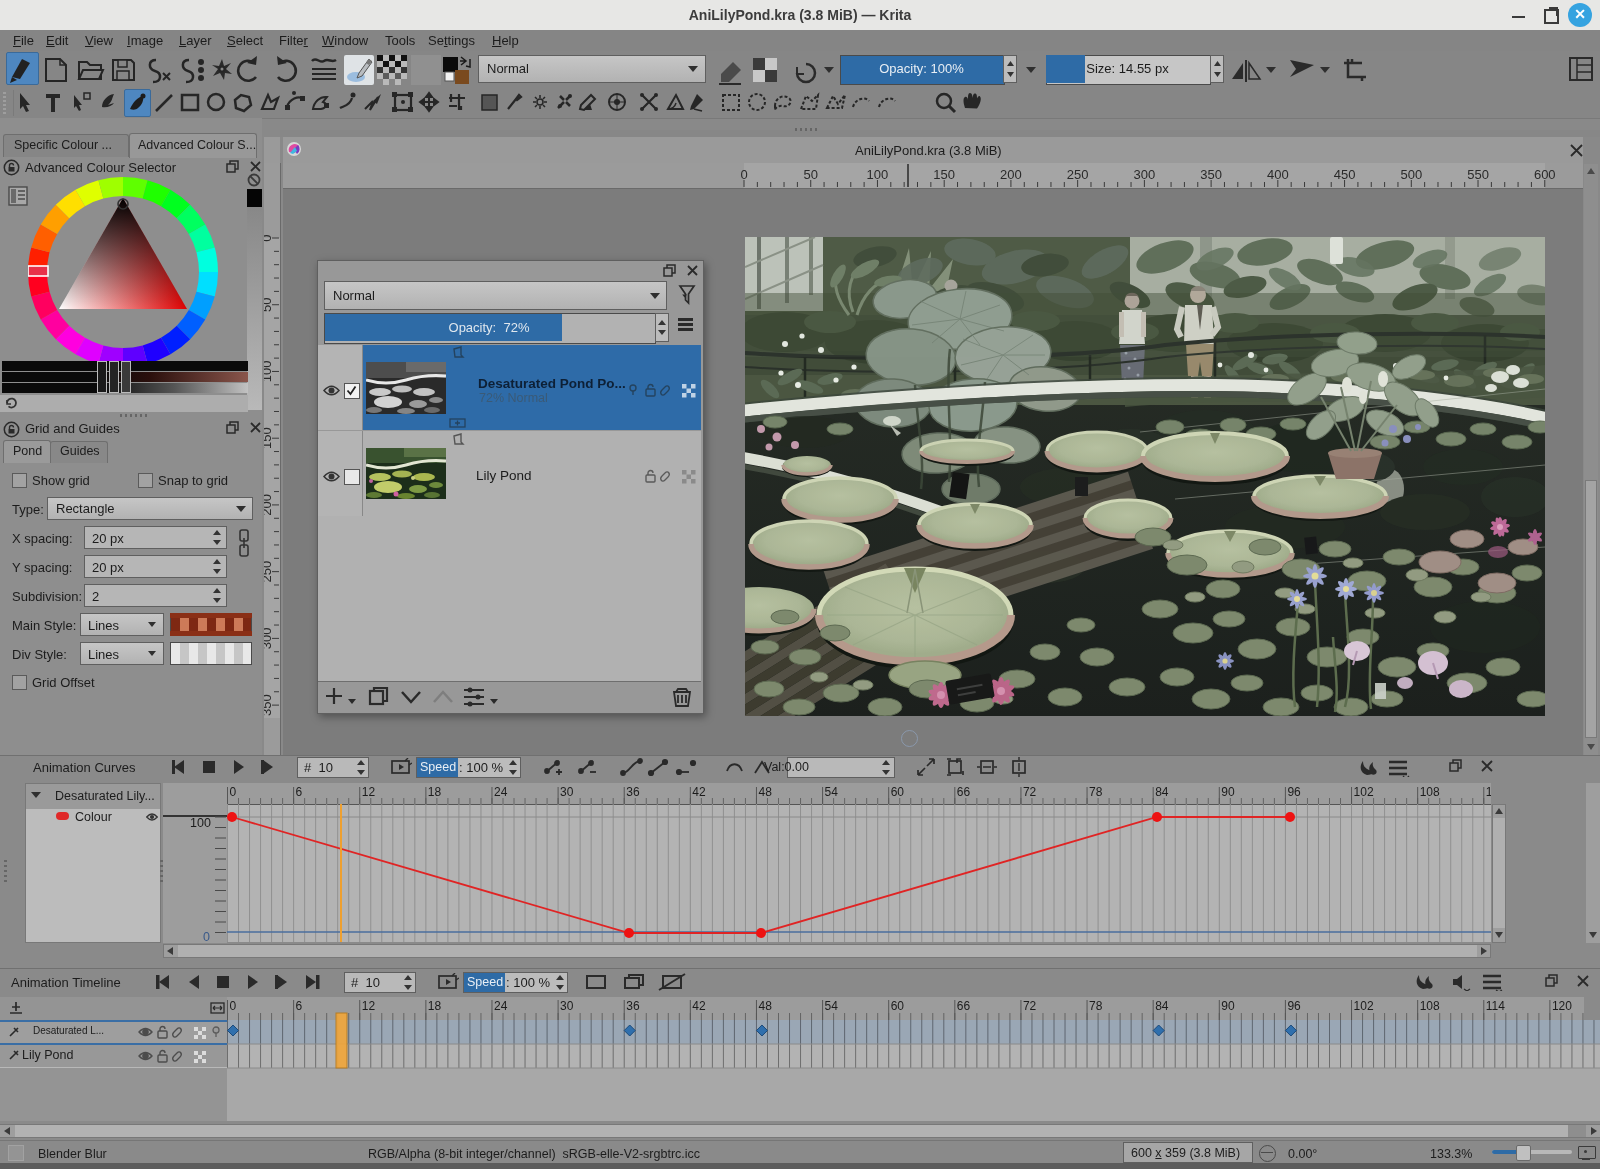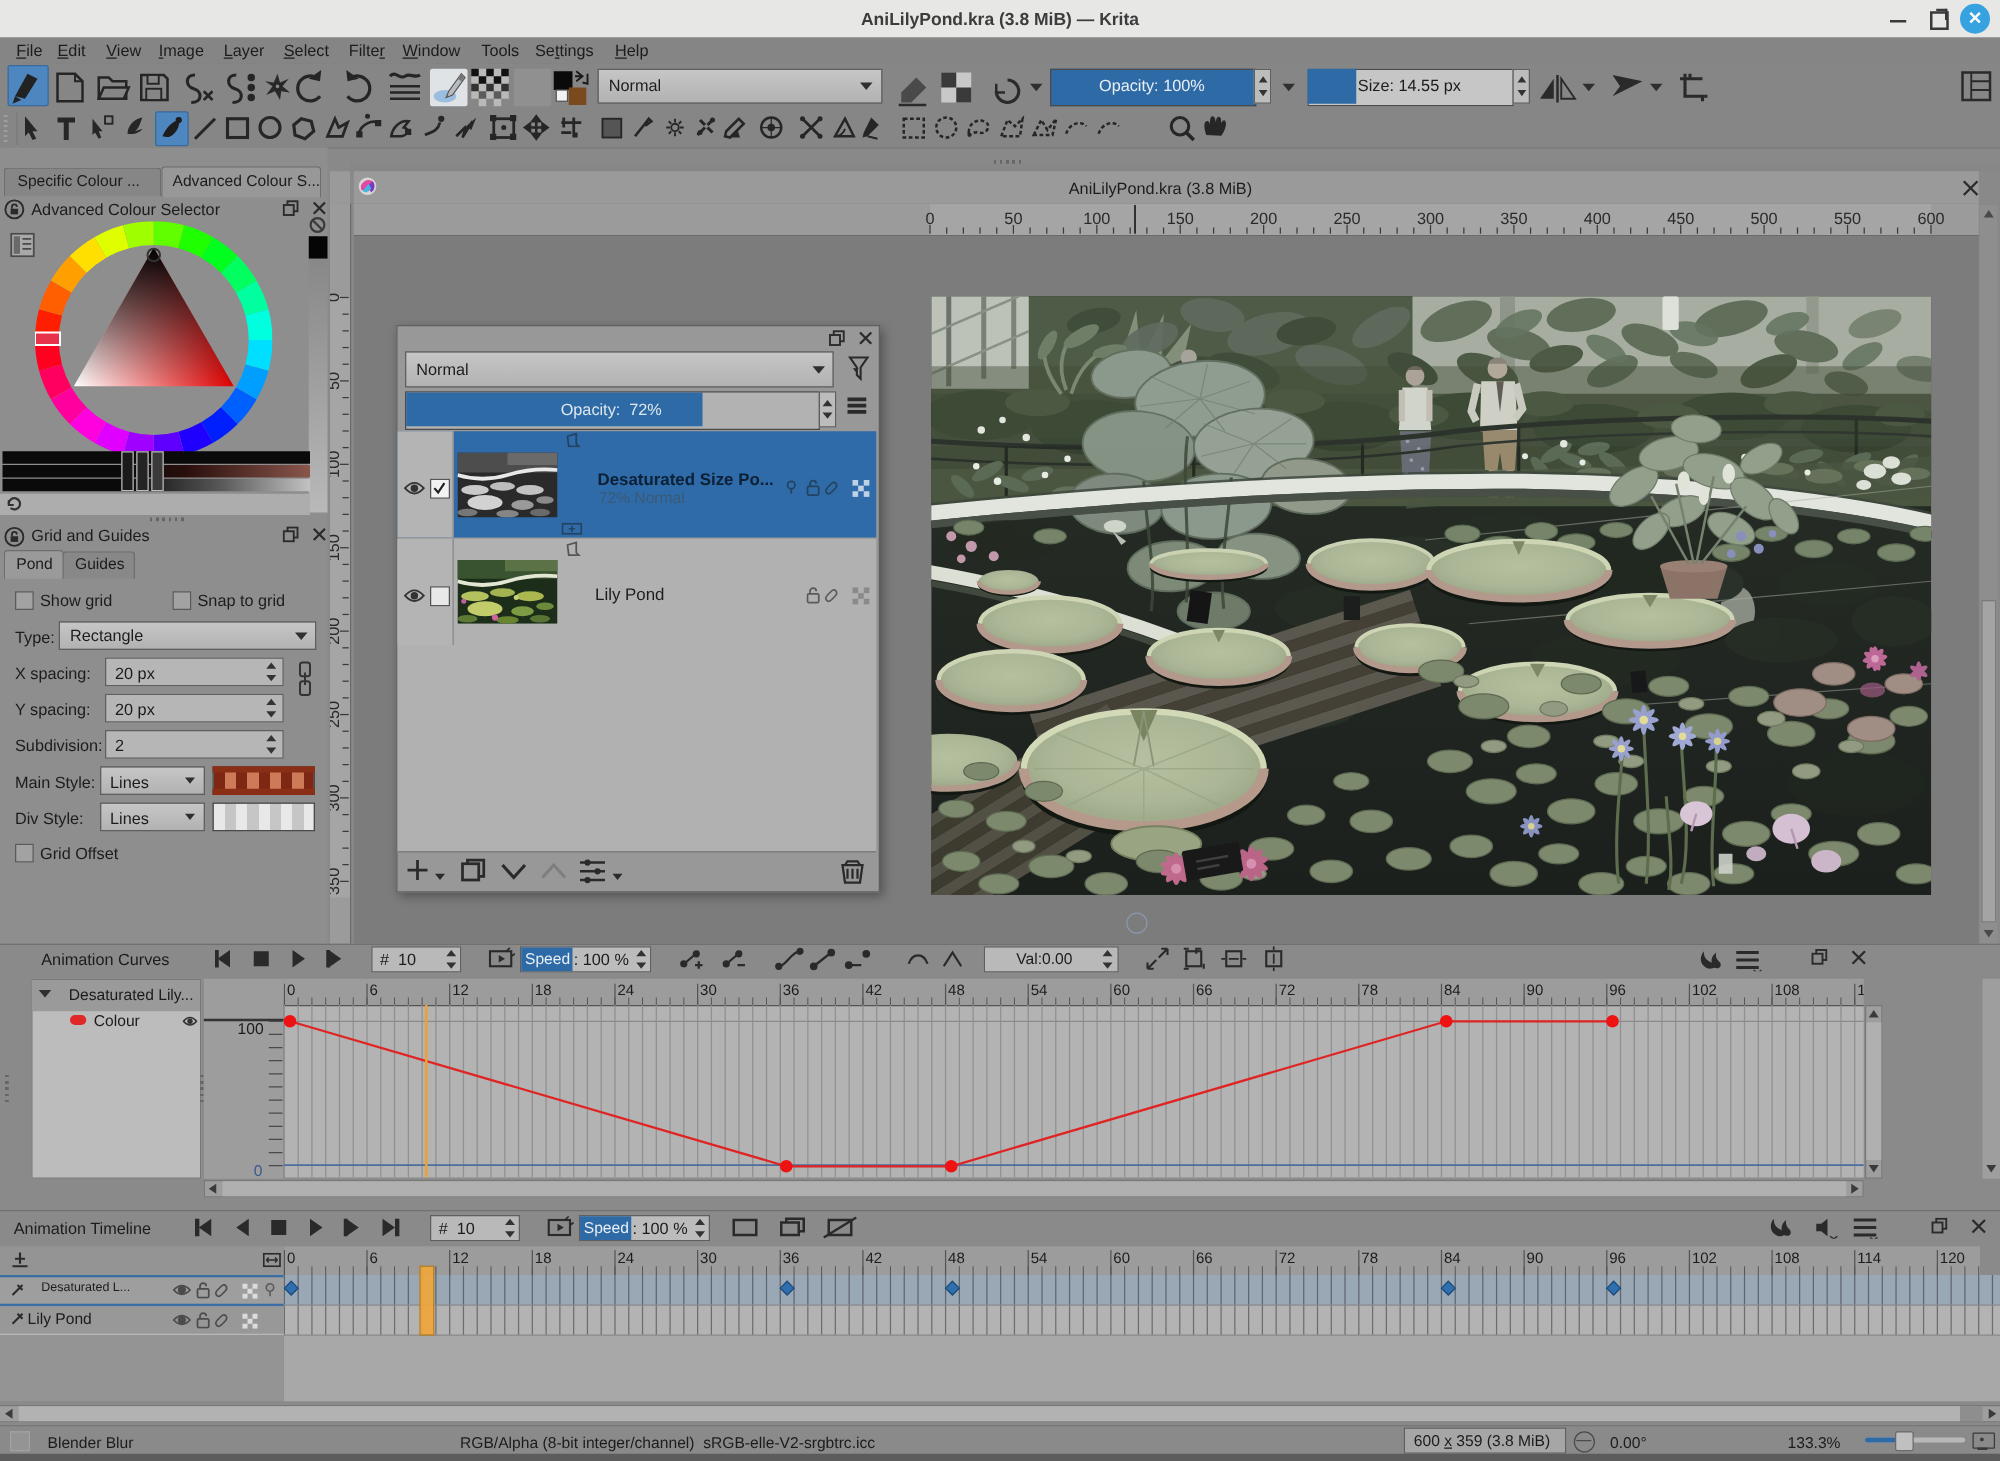--- a/index.html
+++ b/index.html
@@ -1220,21 +1220,21 @@
 <ellipse cx="40" cy="49" rx="9" ry="3" fill="#858585"></ellipse>
 <ellipse cx="66" cy="48" rx="8" ry="3" fill="#6a6a6a"></ellipse>
 </svg>
 <svg class="abs" style="left:452px;top:346px;" width="13" height="12" viewBox="0 0 13 12">
     <path d="M2 3 l7 -2 v8 l2 2 h-8 Z" fill="none" stroke="#24435f" stroke-width="1.4"></path>
   </svg>
 <svg class="abs" style="left:449px;top:418px;" width="17" height="10" viewBox="0 0 17 10">
     <rect x="1" y="1" width="15" height="8" fill="none" stroke="#24435f" stroke-width="1.3"></rect>
     <path d="M8.5 2.5 v5 M6 5 h5" stroke="#24435f" stroke-width="1.3"></path>
   </svg>
-<div class="abs" style="left:478px;top:376px;color:#0d2036;font-weight:bold;font-size:13.5px;white-space:nowrap;">Desaturated Size Po...</div>
+<div class="abs" style="left:478px;top:376px;color:#0d2036;font-weight:bold;font-size:13.5px;white-space:nowrap;">Desaturated Pond Po...</div>
 <div class="abs" style="left:479px;top:391px;color:#3a5a77;font-size:12.5px;white-space:nowrap;">72% Normal</div>
 <svg class="abs" style="left:629px;top:383px;" width="70" height="15" viewBox="0 0 70 15">
 <g stroke="#24435f" fill="none" stroke-width="1.4">
 <circle cx="4" cy="5" r="3"></circle>
       <path d="M4 8 v4"></path>
 <rect x="17" y="6" width="9" height="7" rx="1"></rect>
       <path d="M19 6 v-2 a2.5 2.5 0 0 1 5 0"></path>
 <path d="M36 4 c3 -3 6 1 3 4 l-3 3 c-3 3 -6 -1 -3 -4 Z" stroke-width="1.3"></path>
 </g>
 <g fill="#c8d8e8" opacity=".95">
@@ -1355,21 +1355,21 @@
       <circle cx="108" cy="16" r="2.2"></circle>
       <circle cx="122" cy="5" r="2.2"></circle>
 <path d="M136 15 h10" fill="none"></path>
       <circle cx="136" cy="15" r="2.2"></circle>
       <circle cx="150" cy="6" r="2.2"></circle>
 <path d="M184 14 c3 -9 12 -9 15 0" fill="none"></path>
 <path d="M212 16 l7 -11 7 11" fill="none"></path>
 </g>
 </svg>
 <div class="abs input" style="left:787px;top:757px;width:108px;height:21px;background:#b9b9b9;"></div>
-<div class="abs txt" style="left:813px;top:760px;font-size:12.5px;">Val:0.00</div>
+<div class="abs txt" style="left:764px;top:760px;font-size:12.5px;">Val:0.00</div>
 <svg class="abs" style="left:878px;top:758px;" width="16" height="19">
     <path d="M4 7 l4 -5 4 5 Z M4 12 l4 5 4 -5 Z" fill="#333"></path>
   </svg>
 <svg class="abs" style="left:915px;top:757px;" width="125" height="20" viewBox="0 0 125 20">
 <g stroke="#2a2a2a" stroke-width="1.7" fill="none">
 <path d="M3 17 L10 10 M12 8 L19 1 M3 17 v-5 M3 17 h5 M19 1 v5 M19 1 h-5" transform="translate(0,1)"></path>
 <rect x="34" y="4" width="12" height="12"></rect>
       <path d="M32 2 h4 M46 2 h-4 v4 M32 18 h4 M48 18 v-4"></path>
 <rect x="66" y="4" width="12" height="12"></rect>
       <path d="M62 10 h3 M82 10 h-3 M68 10 h8" stroke-width="1.4"></path>

